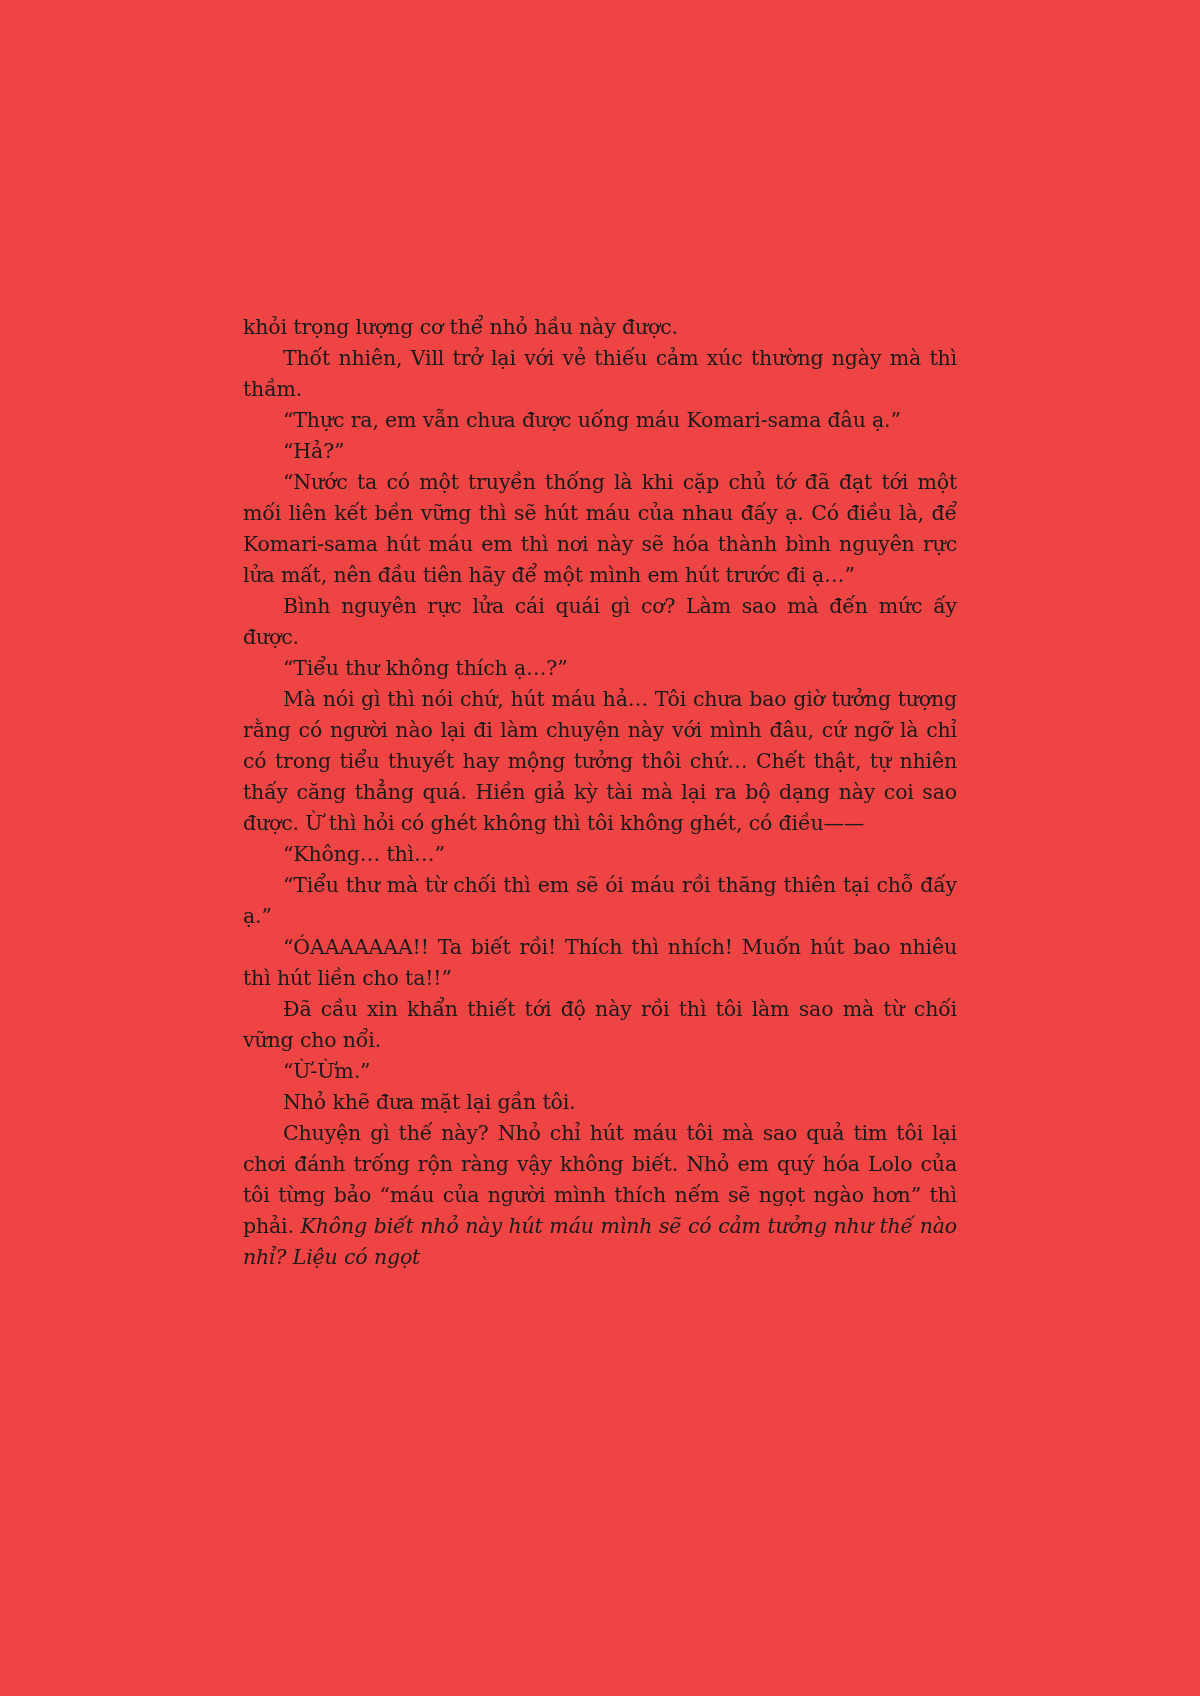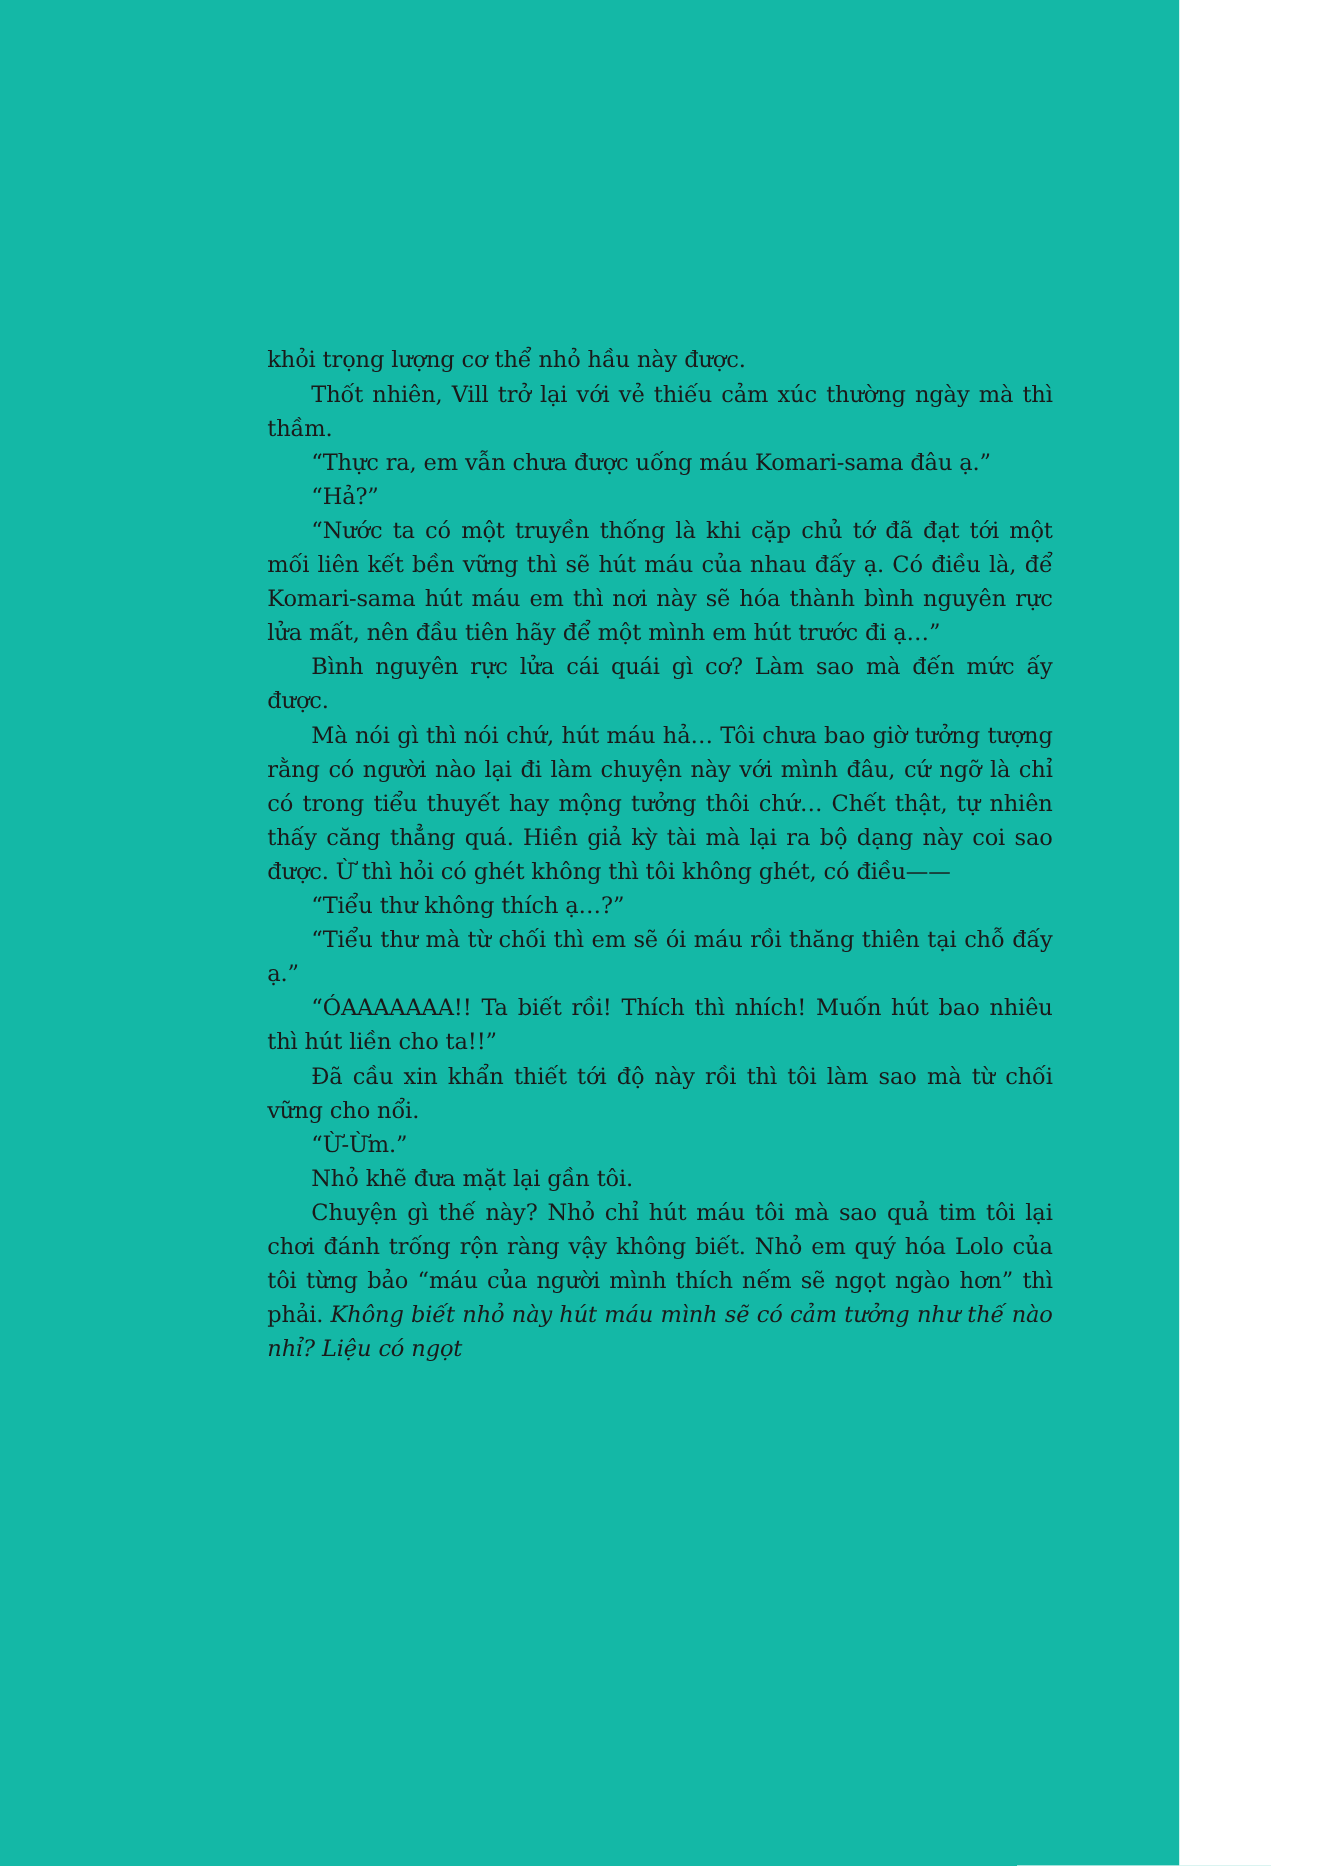--- a/index.html
+++ b/index.html
@@ -9,23 +9,23 @@
   }
   body {
     width: 1200px;
     height: 1696px;
     position: relative;
     overflow: hidden;
   }
   .page {
     position: absolute;
     left: 0; top: 0;
-    width: 1072px;
+    width: 1200px;
     height: 1696px;
-    background: #14b8a6;
+    background: #ef4444;
   }
   .text-block {
     position: absolute;
     left: 243px;
     top: 312px;
     width: 714px;
     font-family: "DejaVu Serif", "Liberation Serif", serif;
     font-size: 20.5px;
     line-height: 31px;
     color: #1a1a1a;
@@ -48,22 +48,23 @@
 <body>
 
 <div class="page">
   <div class="text-block">
     <p class="para no-indent">khỏi trọng lượng cơ thể nhỏ hầu này được.</p>
     <p class="para">Thốt nhiên, Vill trở lại với vẻ thiếu cảm xúc thường ngày mà thì thầm.</p>
     <p class="para">“Thực ra, em vẫn chưa được uống máu Komari-sama đâu ạ.”</p>
     <p class="para">“Hả?”</p>
     <p class="para">“Nước ta có một truyền thống là khi cặp chủ tớ đã đạt tới một mối liên kết bền vững thì sẽ hút máu của nhau đấy ạ. Có điều là, để Komari-sama hút máu em thì nơi này sẽ hóa thành bình nguyên rực lửa mất, nên đầu tiên hãy để một mình em hút trước đi ạ…”</p>
     <p class="para">Bình nguyên rực lửa cái quái gì cơ? Làm sao mà đến mức ấy được.</p>
+    <p class="para">“Tiểu thư không thích ạ…?”</p>
     <p class="para">Mà nói gì thì nói chứ, hút máu hả… Tôi chưa bao giờ tưởng tượng rằng có người nào lại đi làm chuyện này với mình đâu, cứ ngỡ là chỉ có trong tiểu thuyết hay mộng tưởng thôi chứ… Chết thật, tự nhiên thấy căng thẳng quá. Hiền giả kỳ tài mà lại ra bộ dạng này coi sao được. Ừ thì hỏi có ghét không thì tôi không ghét, có điều——</p>
-    <p class="para">“Tiểu thư không thích ạ…?”</p>
+    <p class="para">“Không… thì…”</p>
     <p class="para">“Tiểu thư mà từ chối thì em sẽ ói máu rồi thăng thiên tại chỗ đấy ạ.”</p>
     <p class="para">“ÓAAAAAAA!! Ta biết rồi! Thích thì nhích! Muốn hút bao nhiêu thì hút liền cho ta!!”</p>
     <p class="para">Đã cầu xin khẩn thiết tới độ này rồi thì tôi làm sao mà từ chối vững cho nổi.</p>
     <p class="para">“Ừ-Ừm.”</p>
     <p class="para">Nhỏ khẽ đưa mặt lại gần tôi.</p>
     <p class="para"><span>Chuyện gì thế này? Nhỏ chỉ hút máu tôi mà sao quả tim tôi lại chơi đánh trống rộn ràng vậy không biết. Nhỏ em quý hóa Lolo của tôi từng bảo “máu của người mình thích nếm sẽ ngọt ngào hơn” thì phải. </span><span class="italic">Không biết nhỏ này hút máu mình sẽ có cảm tưởng như thế nào nhỉ? Liệu có ngọt</span></p>
   </div>
 </div>
 
 </body></html>

